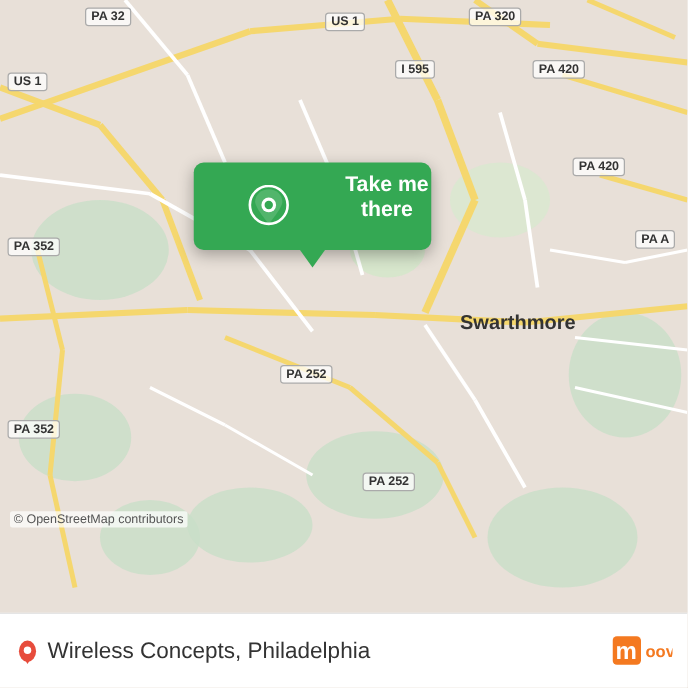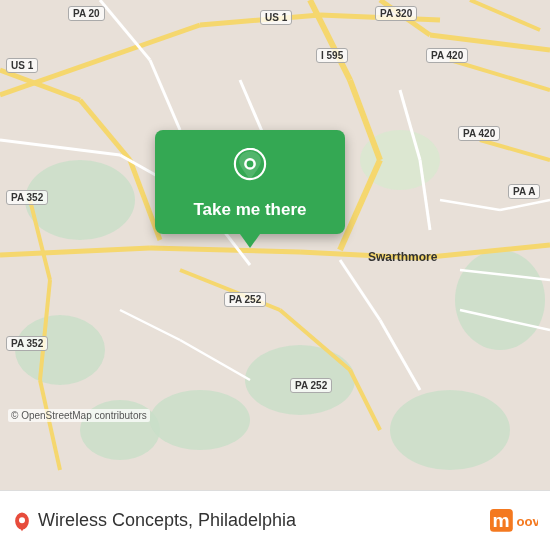--- a/index.html
+++ b/index.html
@@ -56,21 +56,21 @@
     
     #popup {
       position: absolute;
       top: 130px;
       left: 155px;
       width: 190px;
       background: #34a853;
       border-radius: 8px;
       padding: 0;
       display: flex;
-      flex-direction: column;
+      flex-direction: row;
       align-items: center;
       box-shadow: 0 4px 12px rgba(0,0,0,0.3);
       cursor: pointer;
     }
 
     #popup::after {
       content: '';
       position: absolute;
       bottom: -14px;
       left: 50%;
@@ -109,21 +109,21 @@
       background: rgba(255,255,255,0.75);
       border: 1px solid #aaa;
       border-radius: 3px;
       padding: 1px 4px;
       white-space: nowrap;
     }
 
     
     .place-label {
       position: absolute;
-      font-size: 12px;
+      font-size: 16px;
       color: #333;
       font-weight: 600;
       white-space: nowrap;
     }
 
     
     #map-svg {
       position: absolute;
       top: 0; left: 0;
       width: 100%;
@@ -201,21 +201,21 @@
     <line x1="180" y1="340" x2="250" y2="380" stroke="#fff" stroke-width="2.5"></line>
 
     <line x1="440" y1="200" x2="500" y2="210" stroke="#fff" stroke-width="2.5"></line>
     <line x1="500" y1="210" x2="550" y2="200" stroke="#fff" stroke-width="2.5"></line>
 
     <line x1="460" y1="270" x2="550" y2="280" stroke="#fff" stroke-width="2.5"></line>
     <line x1="460" y1="310" x2="550" y2="330" stroke="#fff" stroke-width="2.5"></line>
 
   </svg>
 
-  <div class="road-label" style="left:68px; top:6px">PA 20</div>
+  <div class="road-label" style="left:68px; top:6px">PA 32</div>
   <div class="road-label" style="left:375px; top:6px">PA 320</div>
   <div class="road-label" style="left:260px; top:10px">US 1</div>
   <div class="road-label" style="left:6px; top:58px">US 1</div>
   <div class="road-label" style="left:316px; top:48px">I 595</div>
   <div class="road-label" style="left:426px; top:48px">PA 420</div>
   <div class="road-label" style="left:458px; top:126px">PA 420</div>
   <div class="road-label" style="left:6px; top:190px">PA 352</div>
   <div class="road-label" style="left:6px; top:336px">PA 352</div>
   <div class="road-label" style="left:224px; top:292px">PA 252</div>
   <div class="road-label" style="left:290px; top:378px">PA 252</div>

